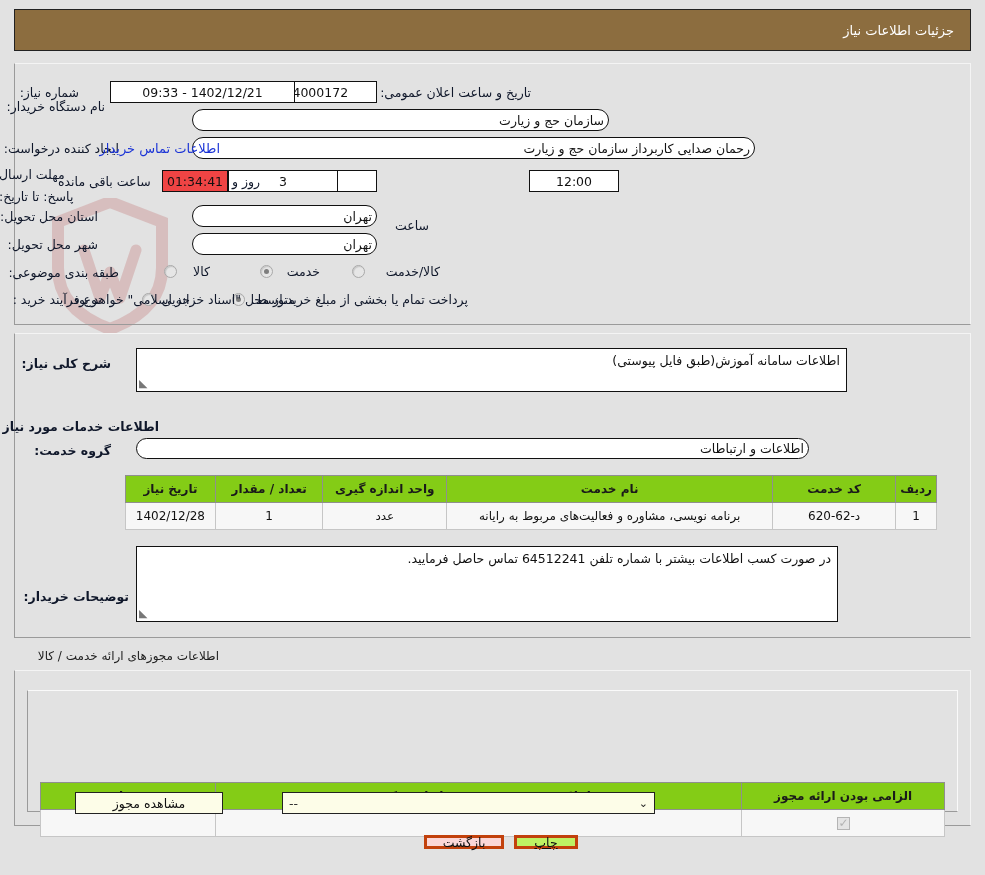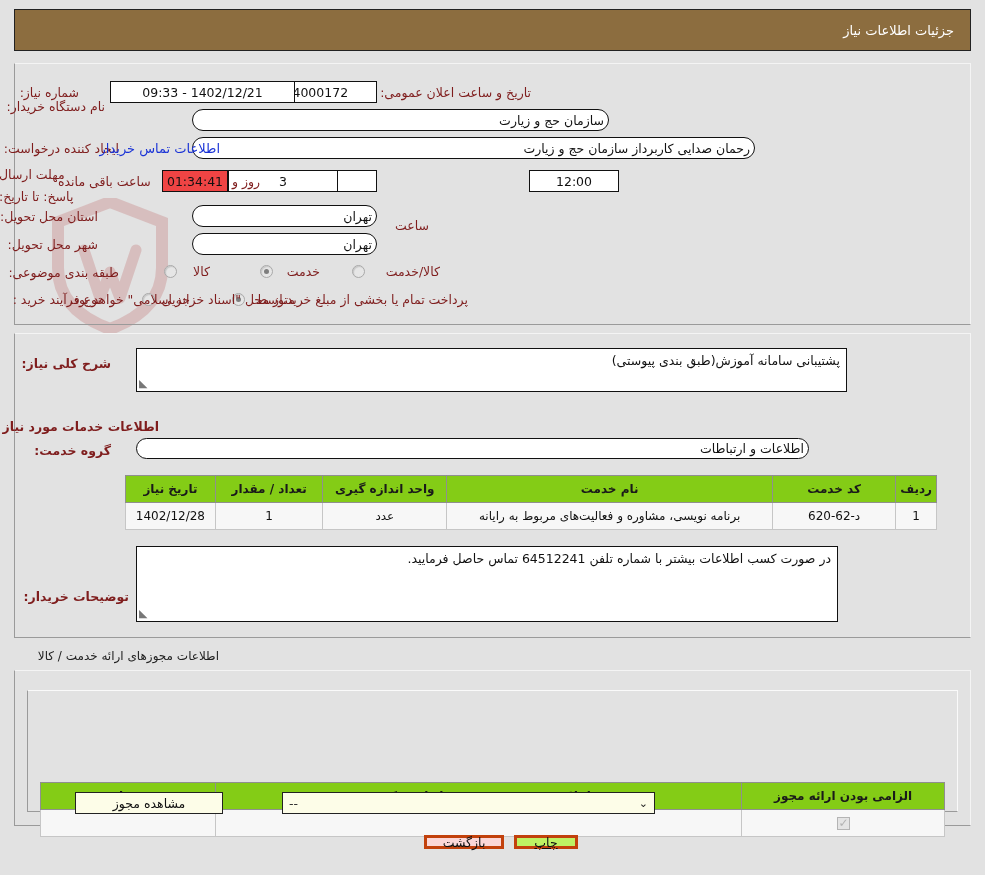--- a/index.html
+++ b/index.html
@@ -65,21 +65,21 @@
     z-index: 2;
   }
   .panel-a { left: 14px; top: 63px; width: 957px; height: 262px; }
   .panel-b { left: 14px; top: 333px; width: 957px; height: 305px; }
   .panel-c { left: 14px; top: 670px; width: 957px; height: 156px; }
 
   
   .lbl {
     position: absolute;
     font-size: 12.5px;
-    color: #7f1d1d;
+    color: #0f172a;
     white-space: nowrap;
     z-index: 4;
   }
   .lbl-bold { font-weight: bold; }
   .lnk {
     position: absolute;
     font-size: 13px;
     color: #1a33d6;
     white-space: nowrap;
     cursor: pointer;
@@ -314,21 +314,21 @@
 
   <div class="radio on" style="right:740px; top:293px;"></div>
   <div class="lbl" style="right:690px; top:292px;">متوسط</div>
 
   <div class="lbl" style="right:517px; top:292px;">پرداخت تمام یا بخشی از مبلغ خرید،از محل "اسناد خزانه اسلامی" خواهد بود.</div>
 
   <div class="panel panel-b"></div>
 
   <div class="lbl lbl-bold" style="right:874px; top:356px;">شرح کلی نیاز:</div>
   <div class="ta" style="right:138px; top:348px; width:711px; height:44px;">
-    <span>پشتیبانی سامانه آموزش(طبق بندی پیوستی)</span>
+    <span>اطلاعات سامانه آموزش(طبق فایل پیوستی)</span>
     <span class="grip">◢</span>
   </div>
 
   <div class="lbl lbl-bold" style="right:826px; top:419px;">اطلاعات خدمات مورد نیاز</div>
 
   <div class="lbl lbl-bold" style="right:874px; top:443px;">گروه خدمت:</div>
   <div class="box right" style="right:176px; top:438px; width:673px; height:21px;">اطلاعات و ارتباطات</div>
 
   <table class="grid" style="right:48px; top:475px; width:812px;">
     <thead>

